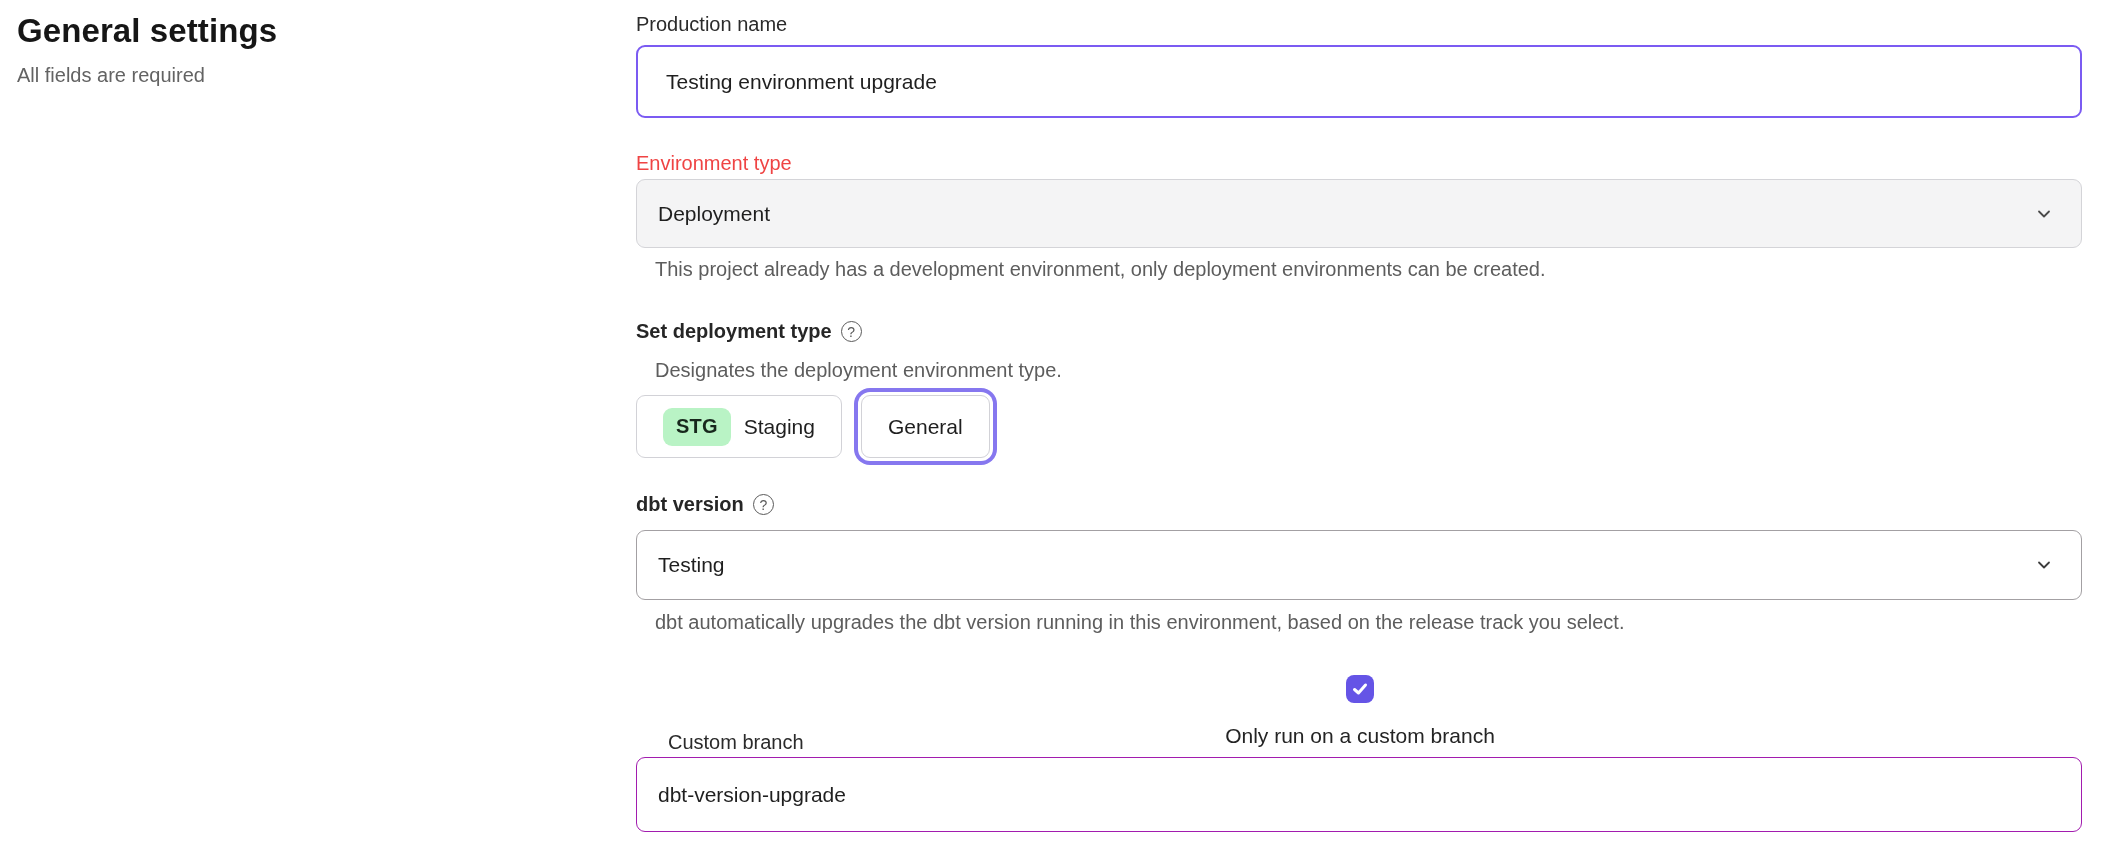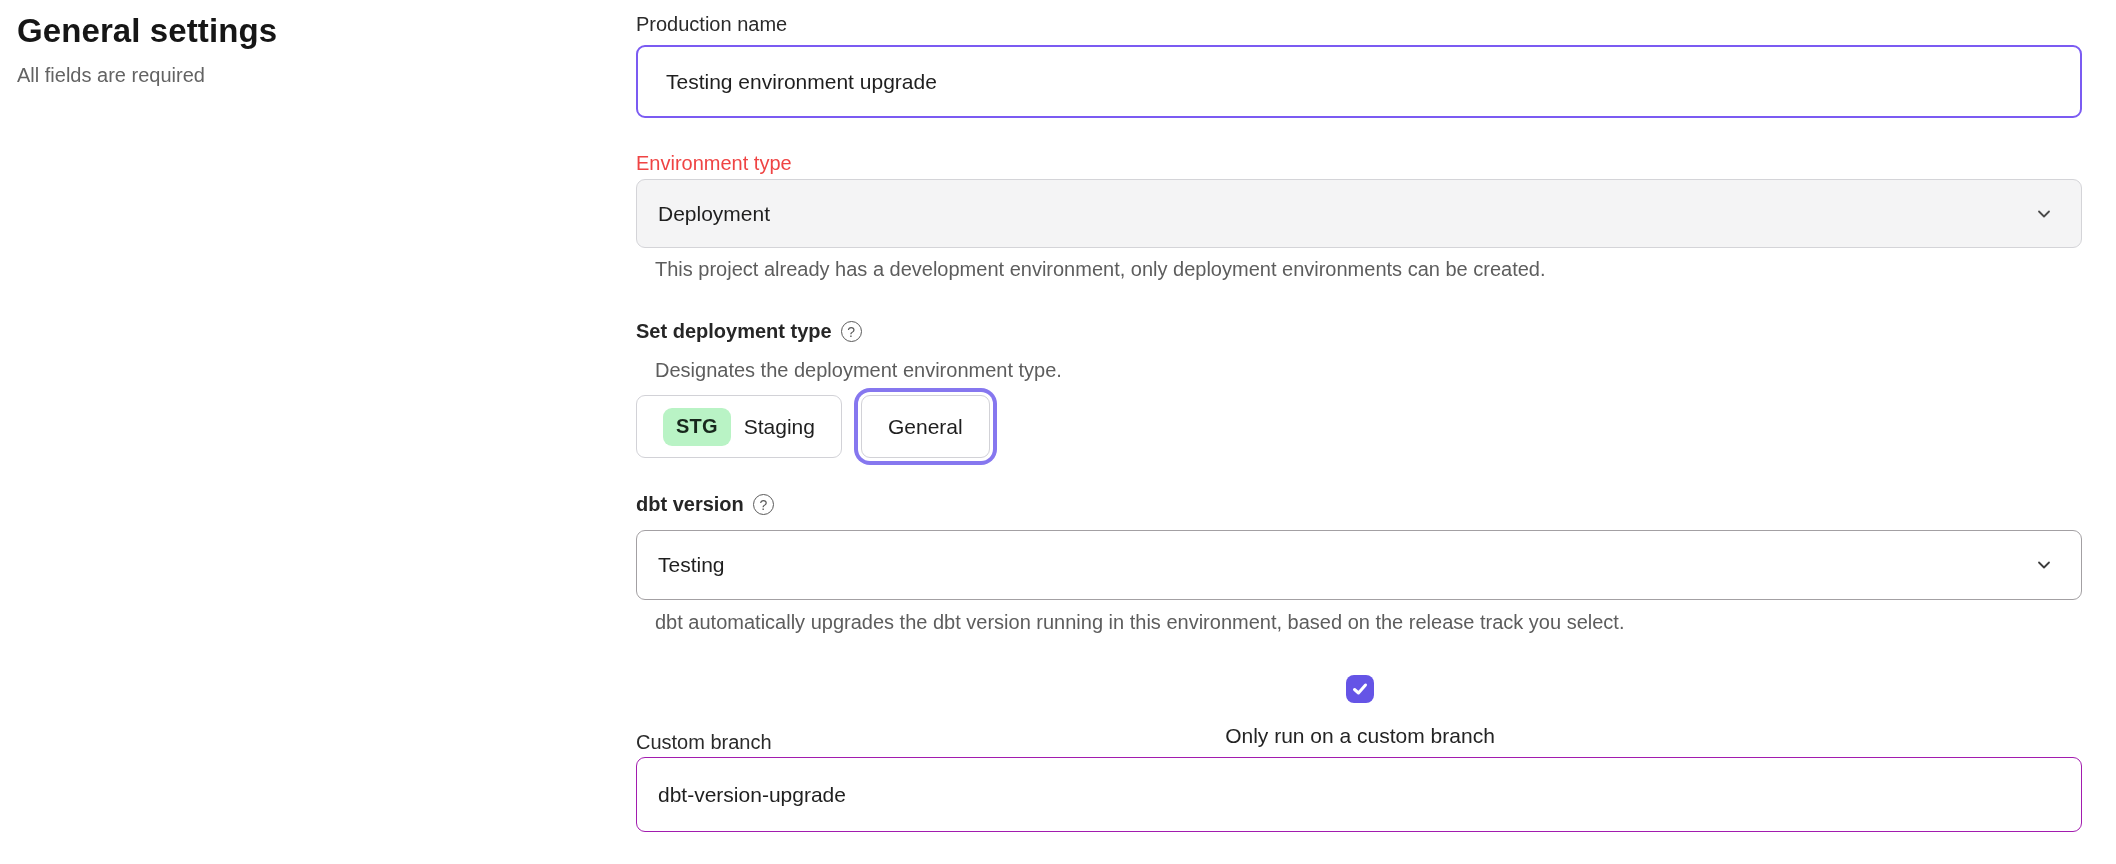--- a/index.html
+++ b/index.html
@@ -167,21 +167,21 @@
 
     <div class="pos checkbox-row" style="top:675px;">
       <span class="checkbox">
         <svg width="18" height="18" viewBox="0 0 18 18">
             <polyline points="3.5,9.5 7.5,13 14.5,5" fill="none" stroke="#ffffff" stroke-width="3" stroke-linecap="round" stroke-linejoin="round"></polyline>
           </svg>
       </span>
       <span class="checkbox-label">Only run on a custom branch</span>
     </div>
 
-    <div class="pos" style="top:731px;">
+    <div class="pos" style="top:731px;margin-left:32px;">
       <span class="field-label">Custom branch</span>
     </div>
     <div class="pos" style="top:757px;">
       <input class="text-input" style="height: 75px;" type="text" value="dbt-version-upgrade">
     </div>
 
   </div>
 </div>
 
 </body></html>

